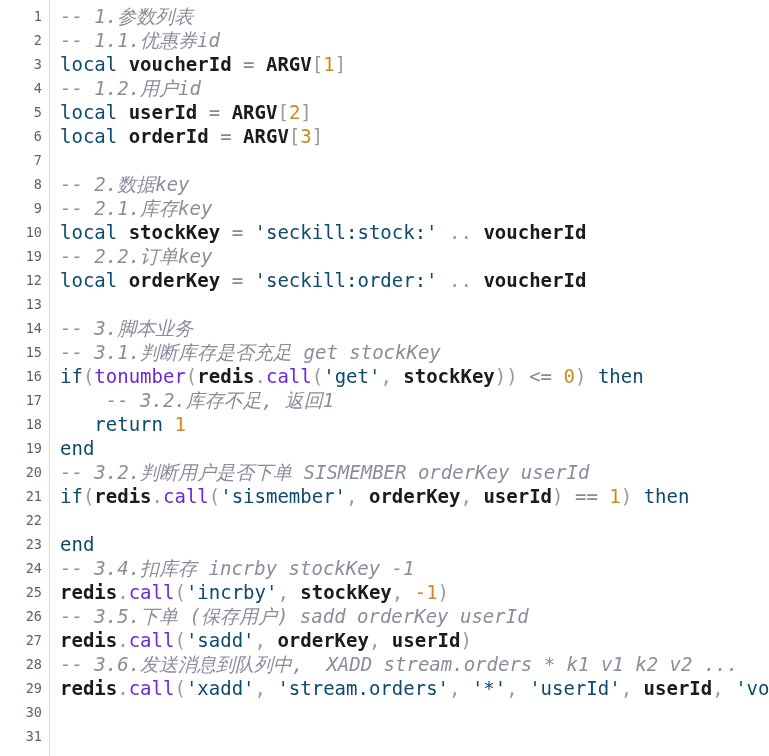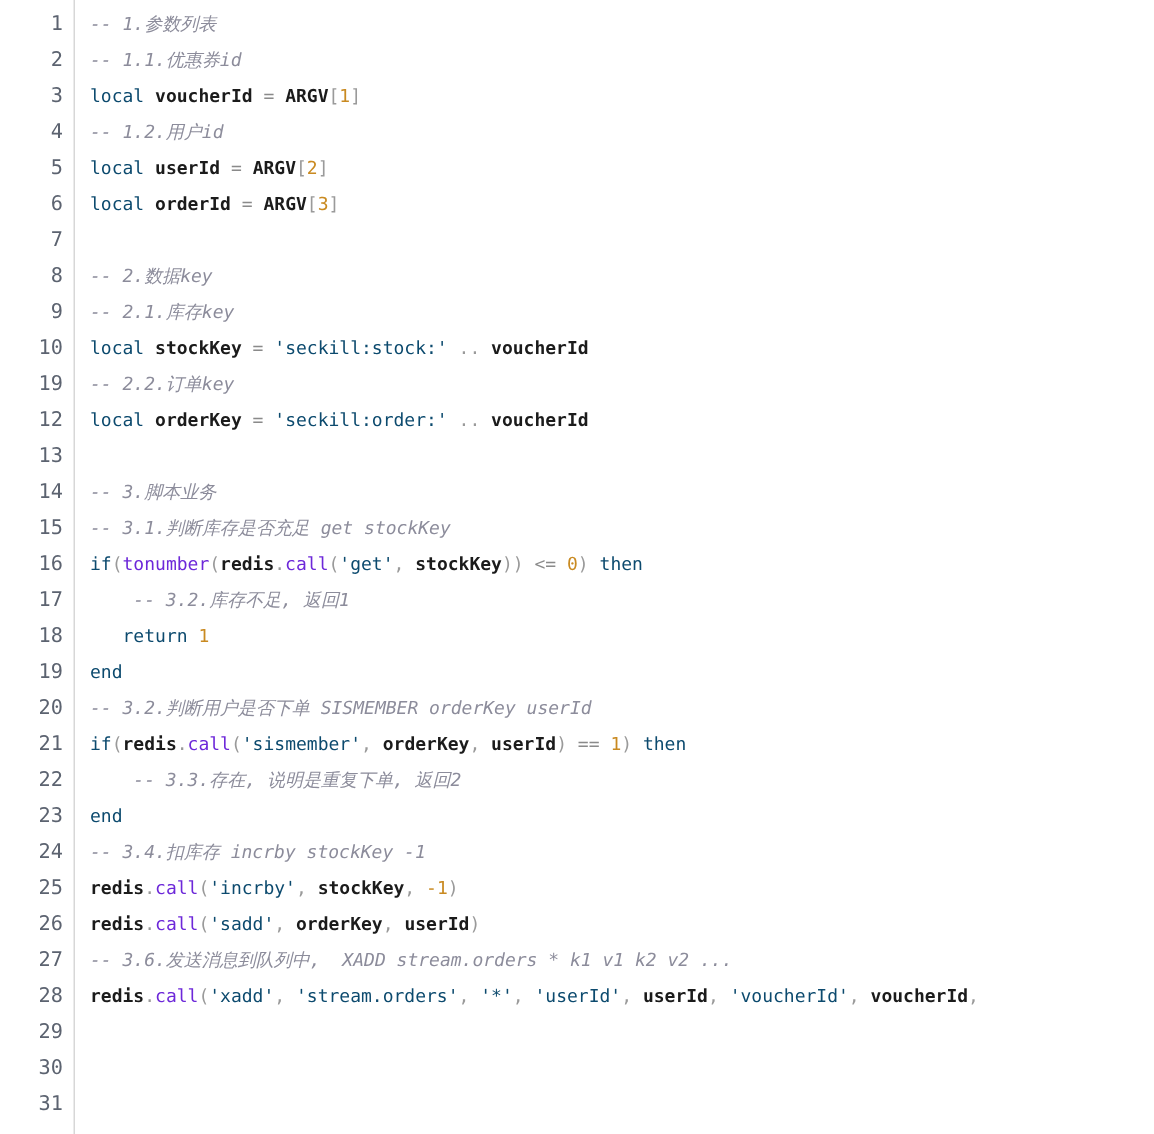--- a/index.html
+++ b/index.html
@@ -60,21 +60,21 @@
     box-sizing: border-box;
     padding-top: 4px;
     padding-left: 10px;
     background: #ffffff;
     overflow: hidden;
   }
   .code-line {
     height: 24px;
     line-height: 24px;
     font-family: "DejaVu Sans Mono", "Liberation Mono", monospace;
-    font-size: 12px;
+    font-size: 19px;
     white-space: pre;
     color: #1f1f1f;
     overflow: hidden;
   }
 
   
   .t-comment   { color: #8c8c9b; font-style: italic; }
   .t-keyword   { color: #0c4a6e; }
   .t-func      { color: #6d28d9; }
   .t-string    { color: #0c4a6e; }
@@ -140,22 +140,23 @@
       <div class="code-line"><span class="t-keyword">local</span><span class="t-plain"> </span><span class="t-ident">orderKey</span><span class="t-plain"> </span><span class="t-op">=</span><span class="t-plain"> </span><span class="t-string">'seckill:order:'</span><span class="t-plain"> </span><span class="t-punct">.</span><span class="t-punct">.</span><span class="t-plain"> </span><span class="t-ident">voucherId</span></div>
       <div class="code-line">&nbsp;</div>
       <div class="code-line"><span class="t-comment">-- 3.脚本业务</span></div>
       <div class="code-line"><span class="t-comment">-- 3.1.判断库存是否充足 get stockKey</span></div>
       <div class="code-line"><span class="t-keyword">if</span><span class="t-punct">(</span><span class="t-func">tonumber</span><span class="t-punct">(</span><span class="t-ident">redis</span><span class="t-punct">.</span><span class="t-func">call</span><span class="t-punct">(</span><span class="t-string">'get'</span><span class="t-punct">,</span><span class="t-plain"> </span><span class="t-ident">stockKey</span><span class="t-punct">)</span><span class="t-punct">)</span><span class="t-plain"> </span><span class="t-op">&lt;=</span><span class="t-plain"> </span><span class="t-number">0</span><span class="t-punct">)</span><span class="t-plain"> </span><span class="t-keyword">then</span></div>
       <div class="code-line"><span class="t-plain">    </span><span class="t-comment">-- 3.2.库存不足, 返回1</span></div>
       <div class="code-line"><span class="t-plain">   </span><span class="t-keyword">return</span><span class="t-plain"> </span><span class="t-number">1</span></div>
       <div class="code-line"><span class="t-keyword">end</span></div>
       <div class="code-line"><span class="t-comment">-- 3.2.判断用户是否下单 SISMEMBER orderKey userId</span></div>
       <div class="code-line"><span class="t-keyword">if</span><span class="t-punct">(</span><span class="t-ident">redis</span><span class="t-punct">.</span><span class="t-func">call</span><span class="t-punct">(</span><span class="t-string">'sismember'</span><span class="t-punct">,</span><span class="t-plain"> </span><span class="t-ident">orderKey</span><span class="t-punct">,</span><span class="t-plain"> </span><span class="t-ident">userId</span><span class="t-punct">)</span><span class="t-plain"> </span><span class="t-op">==</span><span class="t-plain"> </span><span class="t-number">1</span><span class="t-punct">)</span><span class="t-plain"> </span><span class="t-keyword">then</span></div>
-      <div class="code-line"><span class="t-plain">    </span><span class="t-comment">-- 3.3.存在, 说明是重复下单, 返回2</span></div>
+      <div class="code-line"><span class="t-plain">    </span></div>
       <div class="code-line"><span class="t-keyword">end</span></div>
       <div class="code-line"><span class="t-comment">-- 3.4.扣库存 incrby stockKey -1</span></div>
       <div class="code-line"><span class="t-ident">redis</span><span class="t-punct">.</span><span class="t-func">call</span><span class="t-punct">(</span><span class="t-string">'incrby'</span><span class="t-punct">,</span><span class="t-plain"> </span><span class="t-ident">stockKey</span><span class="t-punct">,</span><span class="t-plain"> </span><span class="t-number">-1</span><span class="t-punct">)</span></div>
+      <div class="code-line"><span class="t-comment">-- 3.5.下单 (保存用户) sadd orderKey userId</span></div>
       <div class="code-line"><span class="t-ident">redis</span><span class="t-punct">.</span><span class="t-func">call</span><span class="t-punct">(</span><span class="t-string">'sadd'</span><span class="t-punct">,</span><span class="t-plain"> </span><span class="t-ident">orderKey</span><span class="t-punct">,</span><span class="t-plain"> </span><span class="t-ident">userId</span><span class="t-punct">)</span></div>
       <div class="code-line"><span class="t-comment">-- 3.6.发送消息到队列中,  XADD stream.orders * k1 v1 k2 v2 ...</span></div>
       <div class="code-line"><span class="t-ident">redis</span><span class="t-punct">.</span><span class="t-func">call</span><span class="t-punct">(</span><span class="t-string">'xadd'</span><span class="t-punct">,</span><span class="t-plain"> </span><span class="t-string">'stream.orders'</span><span class="t-punct">,</span><span class="t-plain"> </span><span class="t-string">'*'</span><span class="t-punct">,</span><span class="t-plain"> </span><span class="t-string">'userId'</span><span class="t-punct">,</span><span class="t-plain"> </span><span class="t-ident">userId</span><span class="t-punct">,</span><span class="t-plain"> </span><span class="t-string">'voucherId'</span><span class="t-punct">,</span><span class="t-plain"> </span><span class="t-ident">voucherId</span><span class="t-punct">,</span></div>
     </div>
 
 </div>
 
 </body></html>

